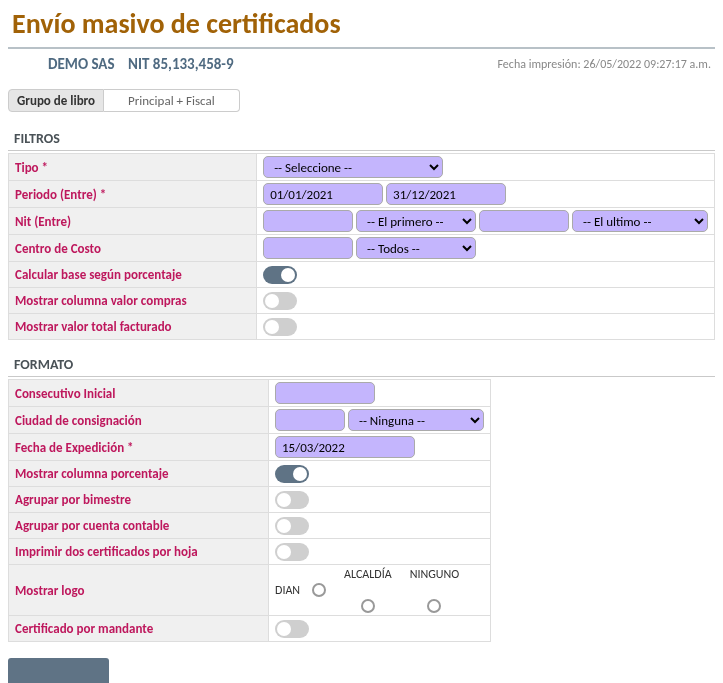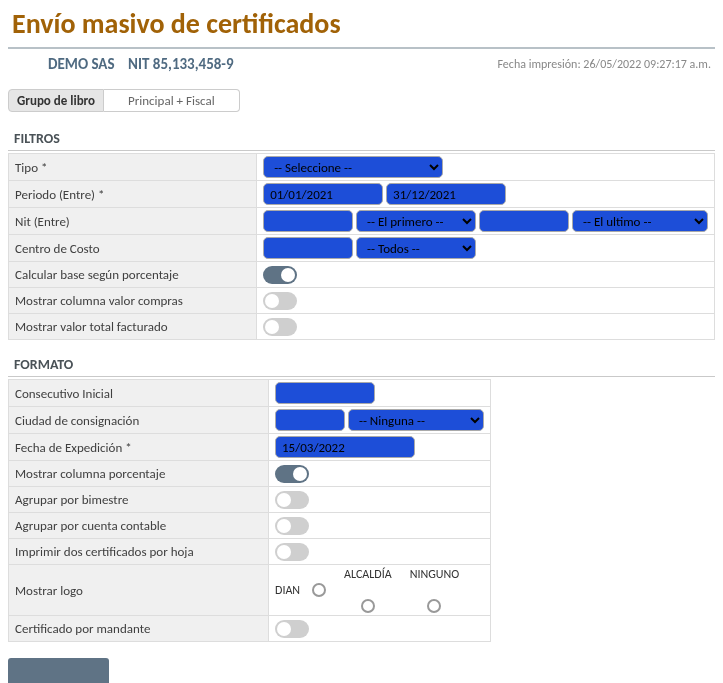--- a/index.html
+++ b/index.html
@@ -67,40 +67,40 @@
       margin-bottom: 16px;
     }
     .form-table td {
       border: 1px solid #ddd;
       padding: 2px 6px;
       vertical-align: middle;
       height: 26px;
     }
     .label-cell {
       background: #f0f0f0;
-      font-weight: normal;
+      font-weight: bold;
       white-space: nowrap;
       font-size: 13px;
-      color: #404040;
+      color: #be185d;
     }
     .filters-table .label-cell { width: 272px; }
     .format-table  .label-cell { width: 260px; }
     .ctrl-cell {
       background: #fff;
       white-space: nowrap;
     }
     select, input[type="text"] {
       border: 1px solid #aaa;
       border-radius: 5px;
       padding: 2px 6px;
       font-size: 13px;
       font-family: inherit;
       height: 22px;
       vertical-align: middle;
-      background: #1d4ed8;
+      background: #c4b5fd;
     }
     select { padding-right: 14px; }
     .w180 { width: 180px; }
     .w120 { width: 120px; }
     .w115 { width: 136px; }
     .w90  { width: 90px;  }
     .w100 { width: 100px; }
 
     
     .toggle {

